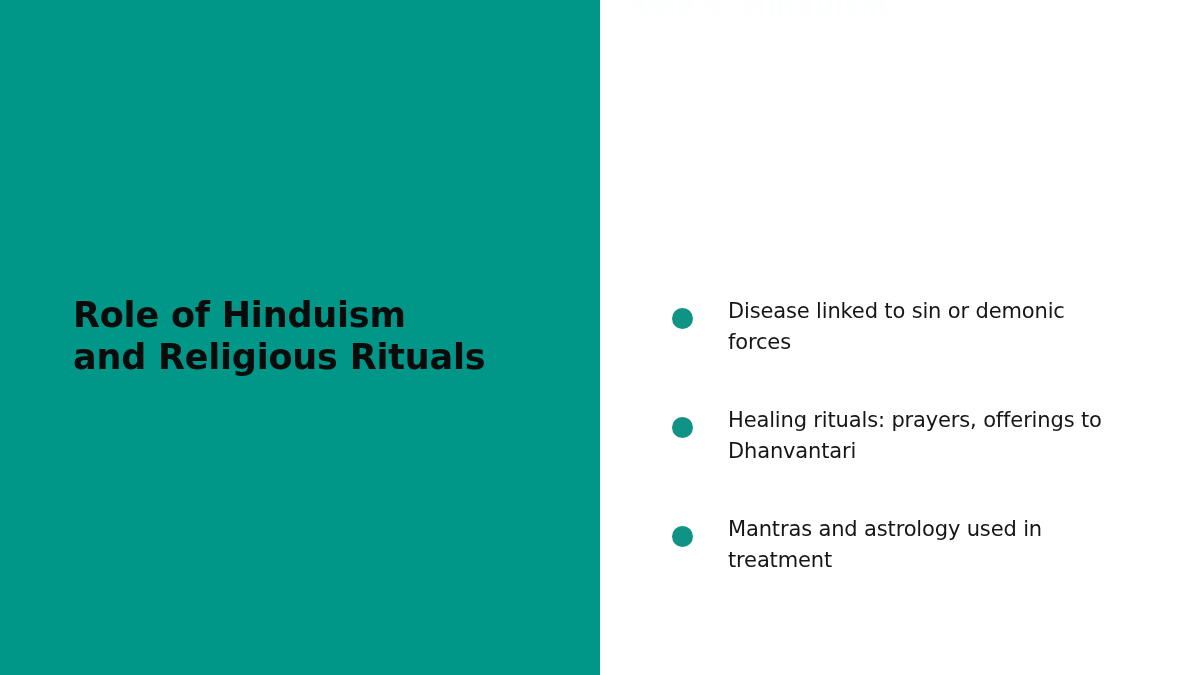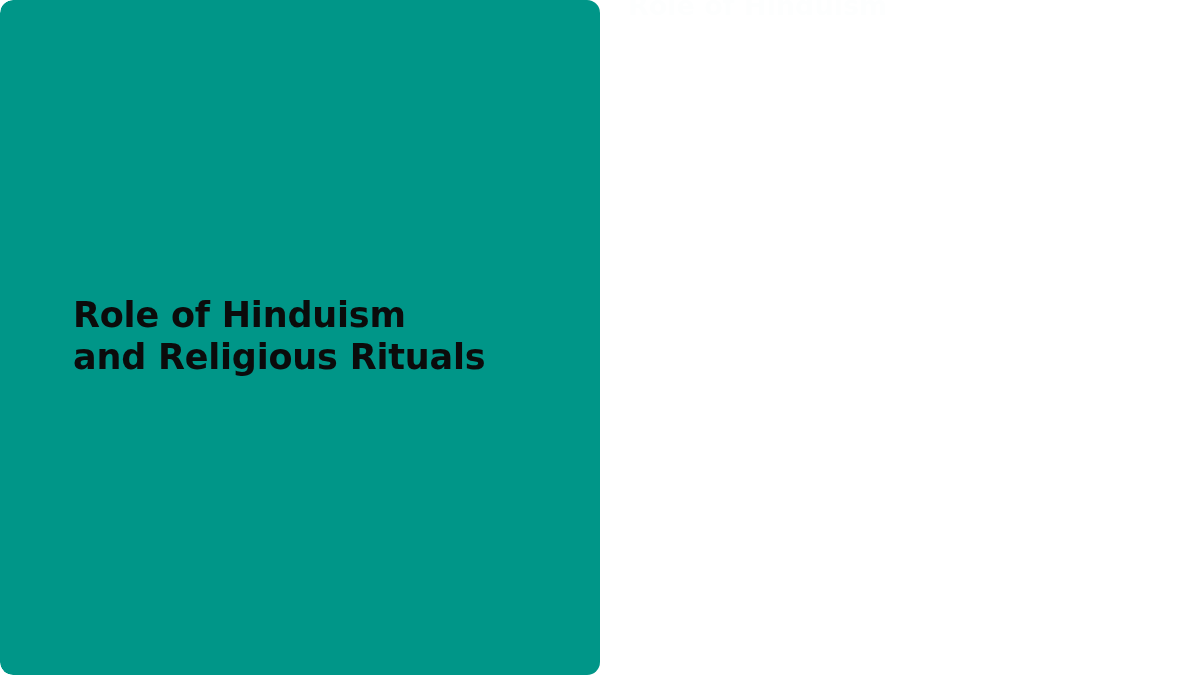--- a/index.html
+++ b/index.html
@@ -1,15 +1,15 @@
 <!DOCTYPE html>
 <html><head>
 <meta charset="utf-8">
 <style>
-  * { margin: 0; padding: 0; box-sizing: border-box; border-radius: 13px; }
+  * { margin: 0; padding: 0; box-sizing: border-box; }
 
   html, body {
     width: 1200px;
     height: 675px;
     overflow: hidden;
   }
 
   body {
     font-family: "Liberation Sans", sans-serif;
     background: #ffffff;
@@ -116,15 +116,33 @@
 
   <div class="left-panel">
     <h1 class="slide-title">Role of Hinduism
 and Religious Rituals</h1>
   </div>
 
   <div class="right-panel">
 
     <div class="ghost-heading">Role of Hinduism</div>
 
+    <ul class="bullet-list">
+
+      <li class="bullet-item">
+        <span class="bullet-dot"></span>
+        <span class="bullet-text">Disease linked to sin or demonic forces</span>
+      </li>
+
+      <li class="bullet-item">
+        <span class="bullet-dot"></span>
+        <span class="bullet-text">Healing rituals: prayers, offerings to Dhanvantari</span>
+      </li>
+
+      <li class="bullet-item">
+        <span class="bullet-dot"></span>
+        <span class="bullet-text">Mantras and astrology used in treatment</span>
+      </li>
+
+    </ul>
   </div>
 
 </div>
 
 </body></html>

